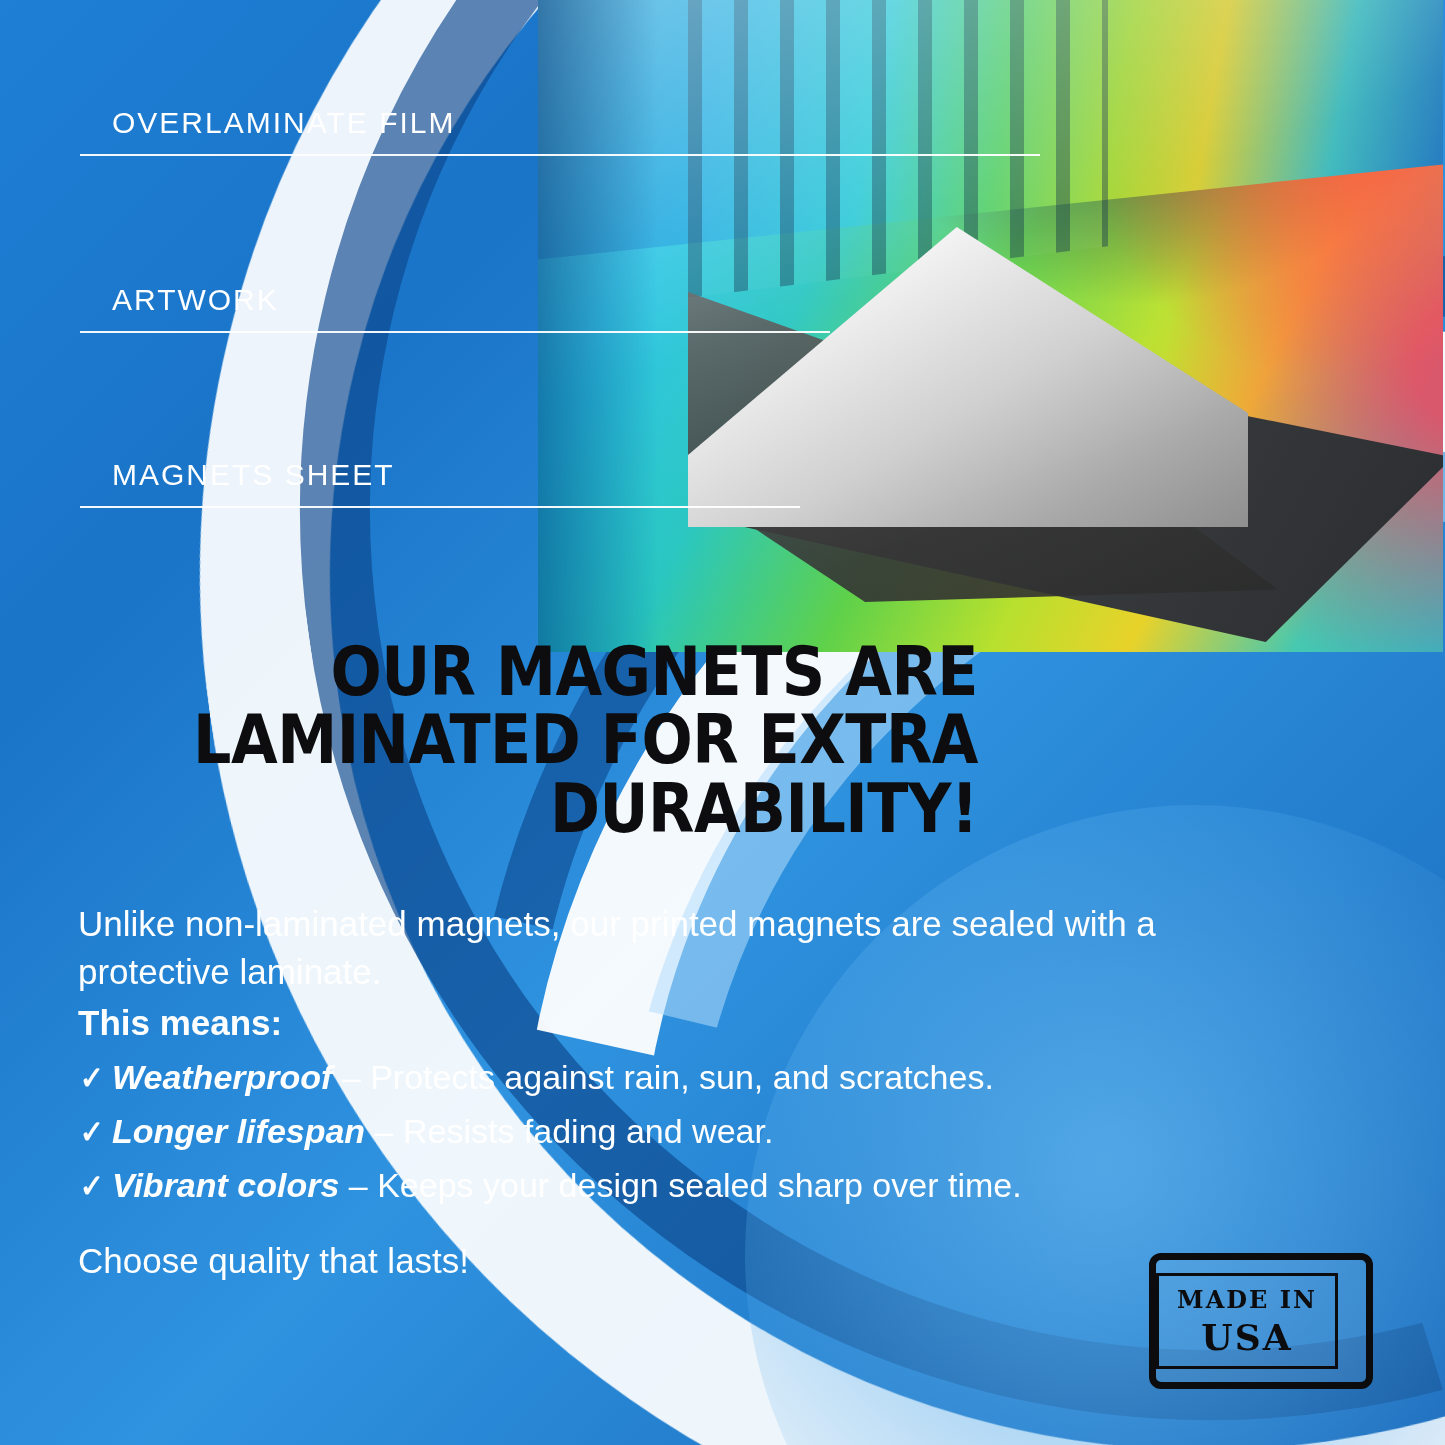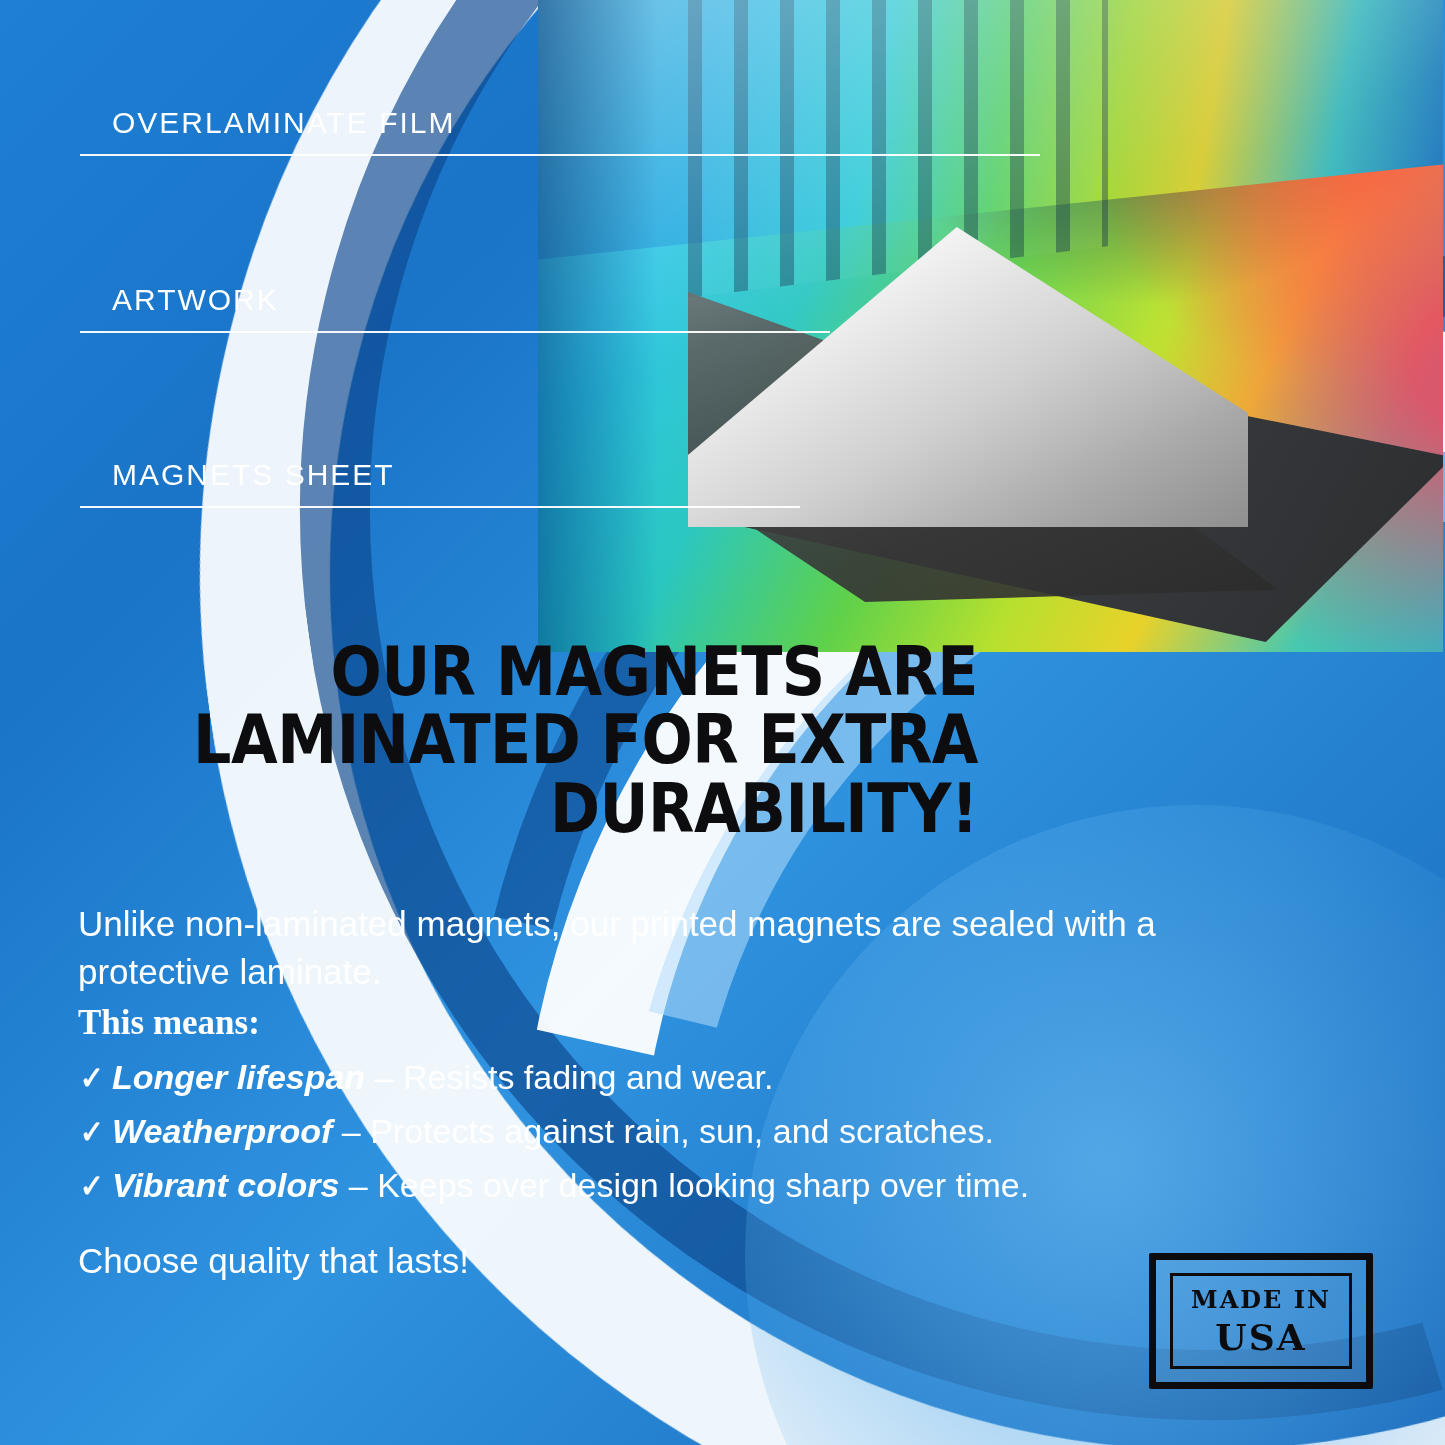--- a/index.html
+++ b/index.html
@@ -217,21 +217,20 @@
   .intro {
     font-size: 35px;
     line-height: 1.38;
     font-weight: 400;
     margin: 0 0 6px 0;
   }
   .means {
     font-size: 35px;
     font-weight: 700;
     margin: 4px 0 10px 0;
-    font-family: Liberation Serif, serif;
   }
   .benefit {
     font-size: 34px;
     line-height: 1.42;
     margin: 0 0 6px 0;
     display: block;
   }
   .check {
     display: inline-block;
     width: 34px;
@@ -250,24 +249,23 @@
   }
 
   
   .stamp {
     position: absolute;
     right: 72px;
     bottom: 56px;
     width: 210px;
     height: 122px;
     border: 7px solid #0c0c0e;
-    border-radius: 2px;
+    border-radius: 12px;
     display: flex;
     flex-direction: column;
-    align-items: center;
     justify-content: center;
     color: #0c0c0e;
     font-family: "DejaVu Serif", serif;
     letter-spacing: 2px;
     background: rgba(255,255,255,0.06);
   }
   .stamp-inner {
     border: 3px solid #0c0c0e;
     width: 176px;
     height: 90px;
@@ -316,27 +314,27 @@
     <div class="callout-rule"></div>
   </div>
 
   <div class="headline">OUR MAGNETS ARE LAMINATED FOR EXTRA DURABILITY!</div>
 
   <div class="body-block">
     <p class="intro">Unlike non-laminated magnets, our printed magnets are sealed with a protective laminate.</p>
     <p class="means">This means:</p>
 
     <div class="benefit">
+      <span class="check">✓</span><strong>Weatherproof</strong><span> – Protects against rain, sun, and scratches.</span>
+    </div>
+    <div class="benefit">
       <span class="check">✓</span><strong>Longer lifespan</strong><span> – Resists fading and wear.</span>
     </div>
     <div class="benefit">
-      <span class="check">✓</span><strong>Weatherproof</strong><span> – Protects against rain, sun, and scratches.</span>
-    </div>
-    <div class="benefit">
-      <span class="check">✓</span><strong>Vibrant colors</strong><span> – Keeps over design looking sharp over time.</span>
+      <span class="check">✓</span><strong>Vibrant colors</strong><span> – Keeps your design sealed sharp over time.</span>
     </div>
 
     <p class="closing">Choose quality that lasts!</p>
   </div>
 
   <div class="stamp">
     <div class="stamp-inner">
       <div class="stamp-line1">MADE IN</div>
       <div class="stamp-line2">USA</div>
     </div>

